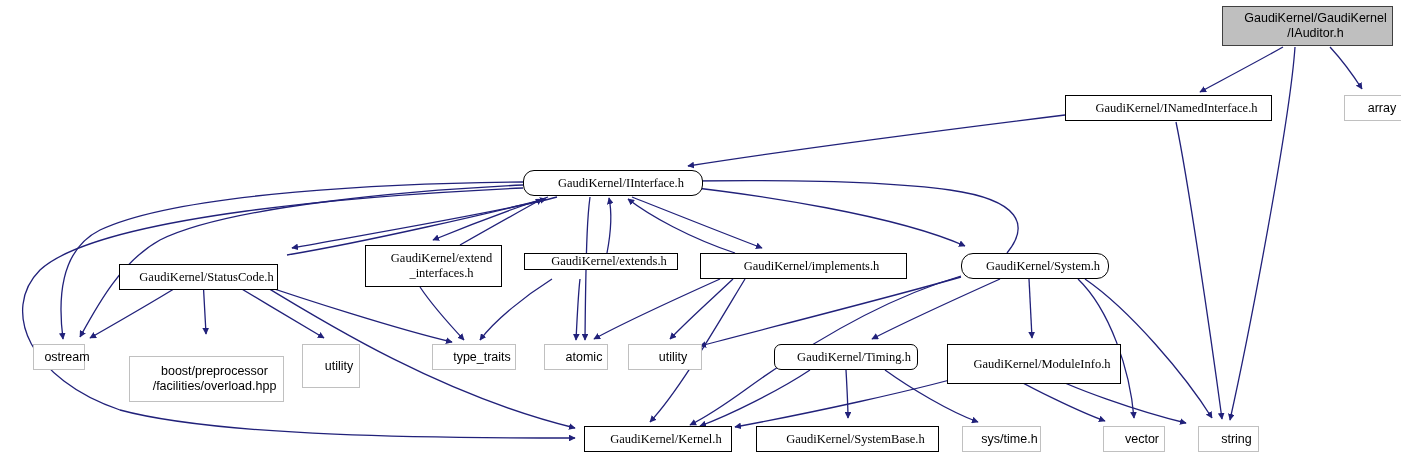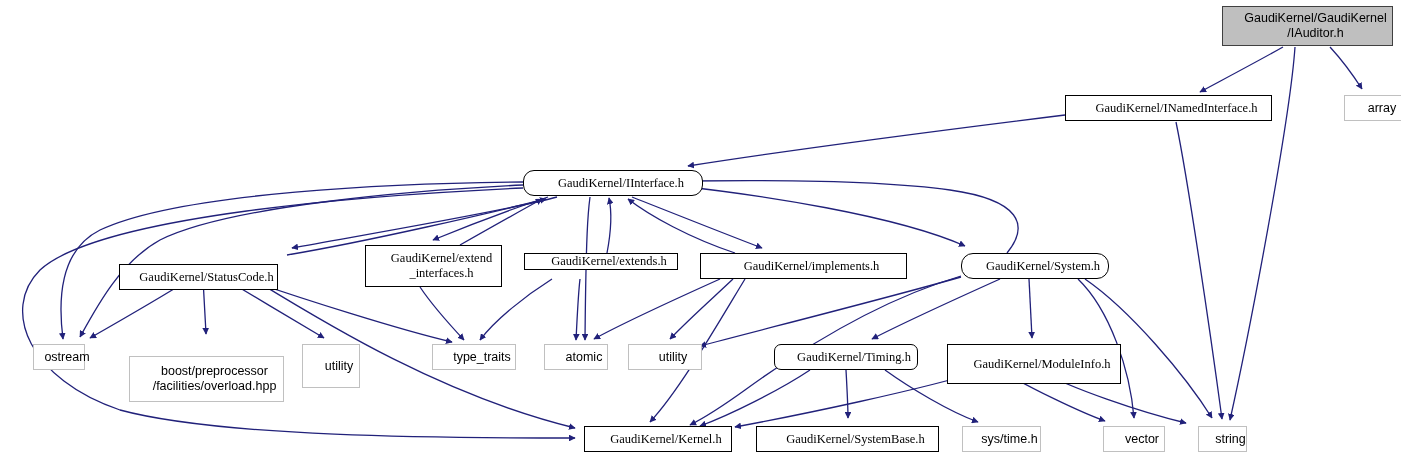--- a/index.html
+++ b/index.html
@@ -100,15 +100,15 @@
       <div class="node sys" style="left: 302px; top: 344px; width: 58px; height: 44px;">utility</div>
       <div class="node sys" style="left: 432px; top: 344px; width: 84px; height: 26px;">type_traits</div>
       <div class="node sys" style="left: 544px; top: 344px; width: 64px; height: 26px;">atomic</div>
       <div class="node sys" style="left: 628px; top: 344px; width: 74px; height: 26px;">utility</div>
       <div class="node hdr" style="left: 774px; top: 344px; width: 144px; height: 26px; border-radius: 7px;">GaudiKernel/Timing.h</div>
       <div class="node hdr" style="left: 947px; top: 344px; width: 174px; height: 40px;">GaudiKernel/ModuleInfo.h</div>
       <div class="node hdr" style="left: 584px; top: 426px; width: 148px; height: 26px;">GaudiKernel/Kernel.h</div>
       <div class="node hdr" style="left: 756px; top: 426px; width: 183px; height: 26px;">GaudiKernel/SystemBase.h</div>
       <div class="node sys" style="left: 962px; top: 426px; width: 79px; height: 26px;">sys/time.h</div>
       <div class="node sys" style="left: 1103px; top: 426px; width: 62px; height: 26px;">vector</div>
-      <div class="node sys" style="left: 1198px; top: 426px; width: 49px; height: 26px;">string</div>
+      <div class="node sys" style="left: 1198px; top: 426px; width: 61px; height: 26px;">string</div>
     </div>
 </div>
 
 </body></html>

